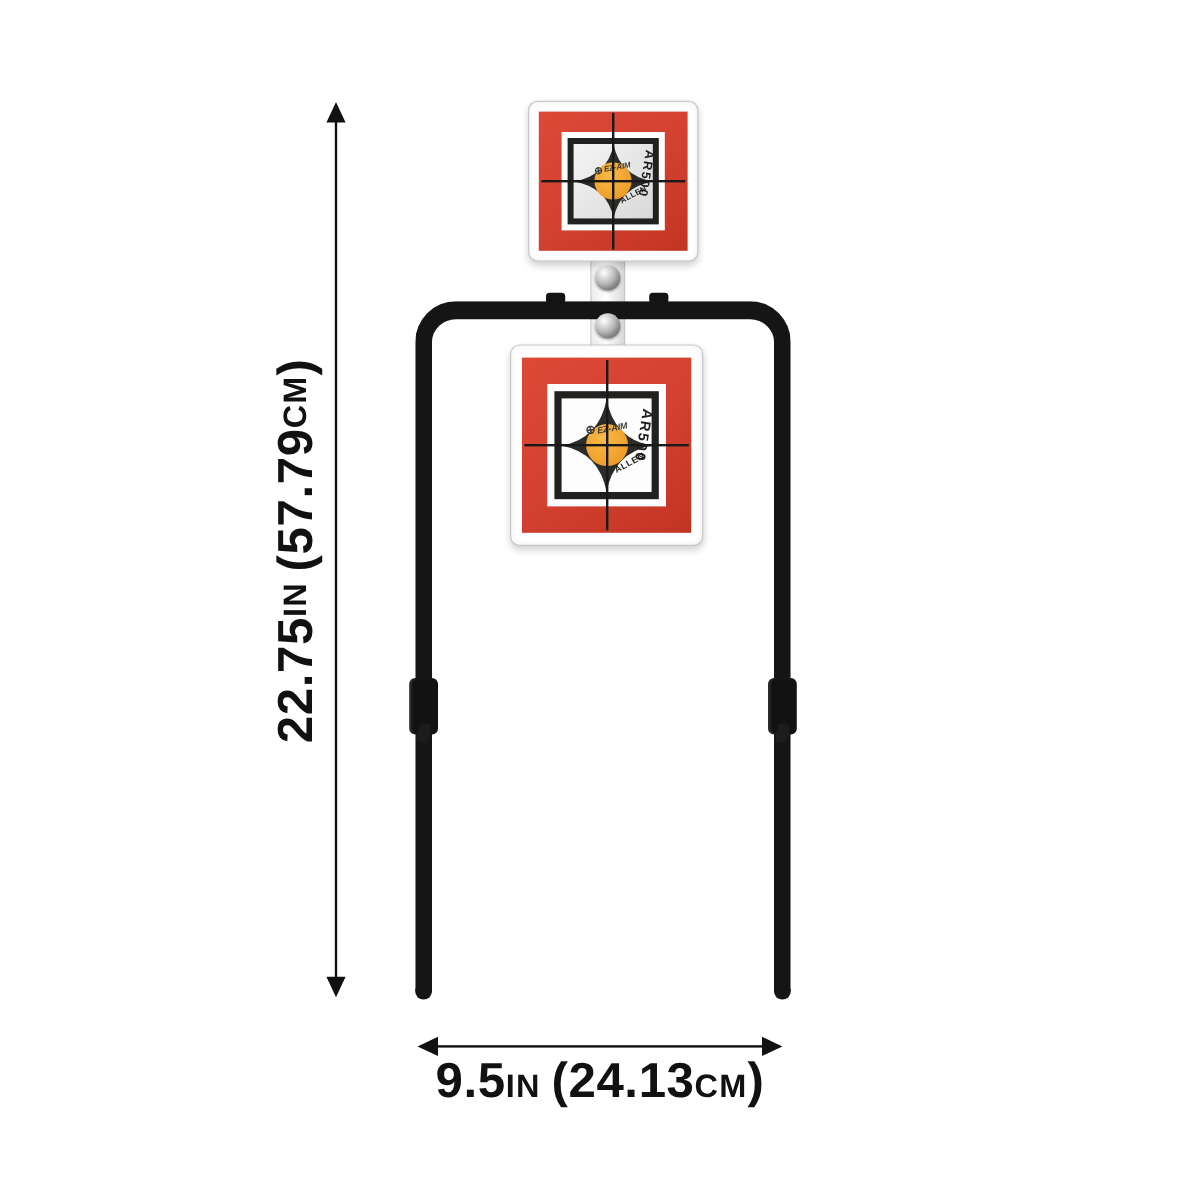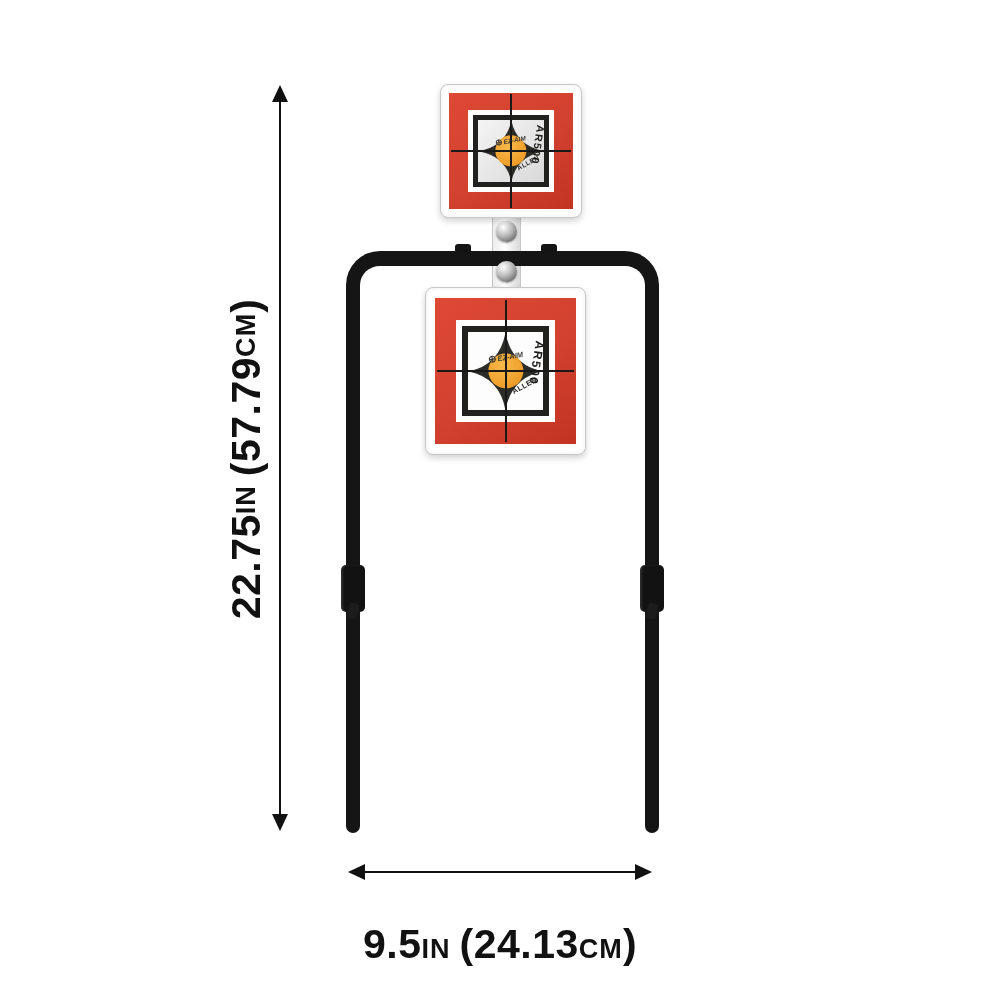--- a/index.html
+++ b/index.html
@@ -17,21 +17,21 @@
   #arrow-left  { left:348px; top:864px; border-top:8px solid transparent; border-bottom:8px solid transparent; border-right:17px solid var(--ink,#111); }
   #arrow-right { left:635px; top:864px; border-top:8px solid transparent; border-bottom:8px solid transparent; border-left:17px solid var(--ink,#111); }
 
   .dim-label { position:absolute; font-size:41px; font-weight:bold; color:var(--ink,#111);
                white-space:nowrap; letter-spacing:0.5px; }
   .dim-label .unit { font-size:0.66em; letter-spacing:1px; }
   .dim-label .cm-group { margin-left:0.22em; }
   #height-label { left:-50px; top:436px; width:592px; height:46px;
                   display:flex; justify-content:center; align-items:center;
                   transform:rotate(-90deg); }
-  #width-label { left:500px; top:877px; transform:translateX(-50%);margin-top:44px; }
+  #width-label { left:500px; top:877px; transform:translateX(-50%); }
 
   
   #frame-u { position:absolute; left:346px; top:251px; width:313px; height:574px;
              border-top:15px solid var(--frame-black,#151515);
              border-left:14px solid var(--frame-black,#151515);
              border-right:14px solid var(--frame-black,#151515);
              border-radius:34px 34px 0 0; z-index:2; }
   .leg-tip { position:absolute; width:14px; height:9px; background:var(--frame-black,#151515);
              border-radius:0 0 7px 7px; z-index:2; }
   #leg-tip-left { left:346px; top:824px; }

